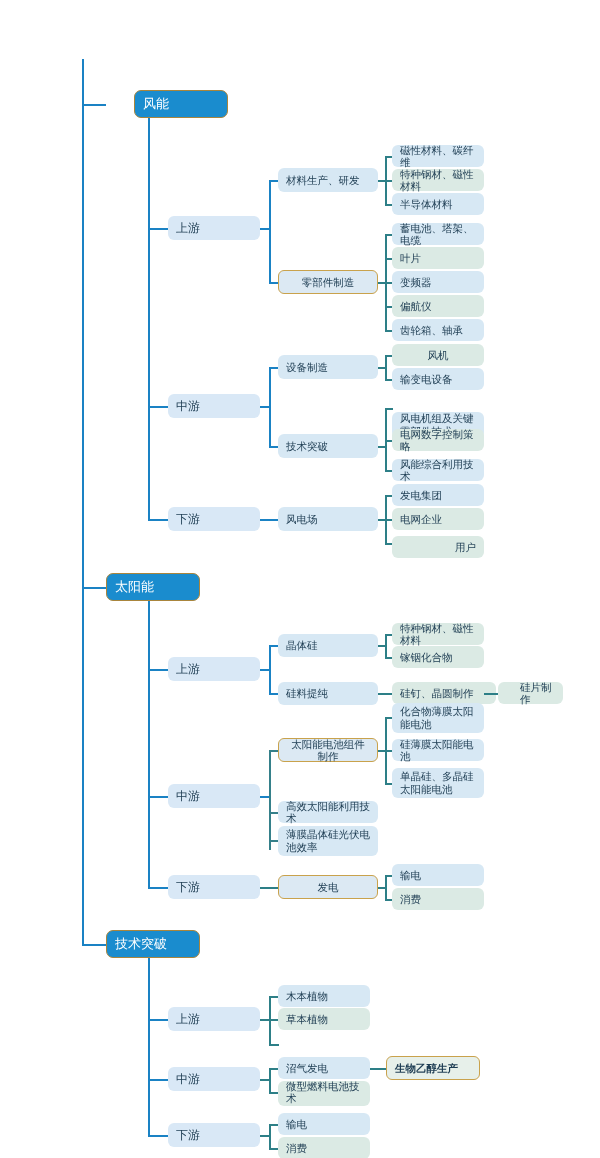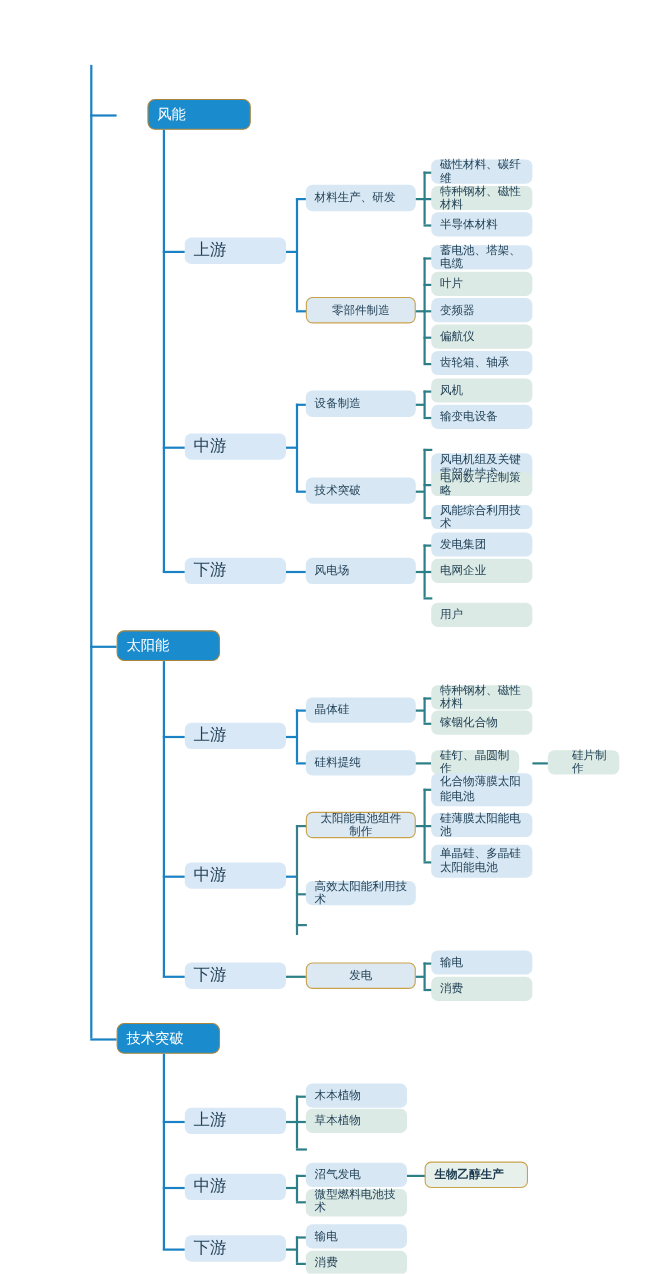--- a/index.html
+++ b/index.html
@@ -37,21 +37,21 @@
   .branch{
     background:#1a8cce;
     color:#ffffff;
     font-size:13px;
     border:1px solid #a9853c;
     border-radius:7px;
   }
   .lvl3{
     background:#d9e8f6;
     color:#1d3c52;
-    font-size:15px;
+    font-size:12px;
   }
   .lvl4{
     background:#d7e8f4;
     color:#1d3c52;
     font-size:10.5px;
   }
   .lvl4.green{background:#dbeae4;}
   .lvl4.hl{
     background:#dce9f3;
     border:1.2px solid #c9a24c;
@@ -152,21 +152,21 @@
   <div class="ln h" style="left:260px;top:406px;width:10px;"></div>
   <div class="ln v" style="left:269px;top:367px;height:80px;"></div>
 
   <div class="ln h" style="left:269px;top:367px;width:10px;"></div>
   <div class="node lvl4" style="left:278px;top:355px;width:100px;height:24px;">
     <span>设备制造</span>
   </div>
   <div class="ln h teal" style="left:378px;top:367px;width:8px;"></div>
   <div class="ln v teal" style="left:385px;top:355px;height:24px;"></div>
   <div class="ln h teal" style="left:385px;top:355px;width:8px;"></div>
-  <div class="node leaf green" style="left:392px;top:344px;width:92px;height:22px;">
+  <div class="node leaf green" style="left:392px;top:344px;width:92px;height:22px;text-align:center;">
     <span>风机</span>
   </div>
   <div class="ln h teal" style="left:385px;top:379px;width:8px;"></div>
   <div class="node leaf" style="left:392px;top:368px;width:92px;height:22px;">
     <span>输变电设备</span>
   </div>
 
   <div class="ln h" style="left:269px;top:446px;width:10px;"></div>
   <div class="node lvl4" style="left:278px;top:434px;width:100px;height:24px;">
     <span>技术突破</span>
@@ -198,21 +198,21 @@
   <div class="ln v teal" style="left:385px;top:495px;height:48px;"></div>
   <div class="ln h teal" style="left:385px;top:495px;width:8px;"></div>
   <div class="node leaf" style="left:392px;top:484px;width:92px;height:22px;">
     <span>发电集团</span>
   </div>
   <div class="ln h teal" style="left:385px;top:519px;width:8px;"></div>
   <div class="node leaf green" style="left:392px;top:508px;width:92px;height:22px;">
     <span>电网企业</span>
   </div>
   <div class="ln h teal" style="left:385px;top:543px;width:8px;"></div>
-  <div class="node leaf green" style="left:392px;top:548px;width:92px;height:22px;">
+  <div class="node leaf green" style="left:392px;top:536px;width:92px;height:22px;text-align:right;">
     <span>用户</span>
   </div>
 
   <div class="ln h" style="left:82px;top:587px;width:24px;"></div>
   <div class="node branch" style="left:106px;top:573px;width:94px;height:28px;">
     <span>太阳能</span>
   </div>
   <div class="ln v" style="left:148px;top:601px;height:287px;"></div>
 
   <div class="ln h" style="left:148px;top:669px;width:20px;"></div>
@@ -235,21 +235,21 @@
   <div class="ln h teal" style="left:385px;top:657px;width:8px;"></div>
   <div class="node leaf green" style="left:392px;top:646px;width:92px;height:22px;">
     <span>镓铟化合物</span>
   </div>
 
   <div class="ln h" style="left:269px;top:693px;width:10px;"></div>
   <div class="node lvl4" style="left:278px;top:682px;width:100px;height:23px;">
     <span>硅料提纯</span>
   </div>
   <div class="ln h teal" style="left:378px;top:693px;width:14px;"></div>
-  <div class="node leaf green" style="left:392px;top:682px;width:80px;height:22px;">
+  <div class="node leaf green" style="left:392px;top:682px;width:104px;height:22px;">
     <span>硅钉、晶圆制作</span>
   </div>
   <div class="ln h teal" style="left:484px;top:693px;width:18px;"></div>
   <div class="node leaf green" style="left:498px;top:682px;width:65px;height:22px;padding-left:22px;">
     <span>硅片制作</span>
   </div>
 
   <div class="ln h" style="left:148px;top:796px;width:20px;"></div>
   <div class="node lvl3" style="left:168px;top:784px;width:92px;height:24px;">
     <span>中游</span>
@@ -275,20 +275,23 @@
   <div class="node leaf" style="left:392px;top:768px;width:92px;height:30px;padding-top:1px;">
     <span>单晶硅、多晶硅太阳能电池</span>
   </div>
 
   <div class="ln h teal2" style="left:269px;top:812px;width:10px;"></div>
   <div class="node lvl4" style="left:278px;top:801px;width:100px;height:22px;">
     <span>高效太阳能利用技术</span>
   </div>
 
   <div class="ln h teal2" style="left:269px;top:840px;width:10px;"></div>
+  <div class="node lvl4" style="left:278px;top:826px;width:100px;height:30px;padding-top:1px;">
+    <span>薄膜晶体硅光伏电池效率</span>
+  </div>
 
   <div class="ln h" style="left:148px;top:887px;width:20px;"></div>
   <div class="node lvl3" style="left:168px;top:875px;width:92px;height:24px;">
     <span>下游</span>
   </div>
   <div class="ln h teal" style="left:260px;top:887px;width:18px;"></div>
   <div class="node lvl4 hl" style="left:278px;top:875px;width:100px;height:24px;">
     <span>发电</span>
   </div>
   <div class="ln h teal" style="left:378px;top:887px;width:8px;"></div>

